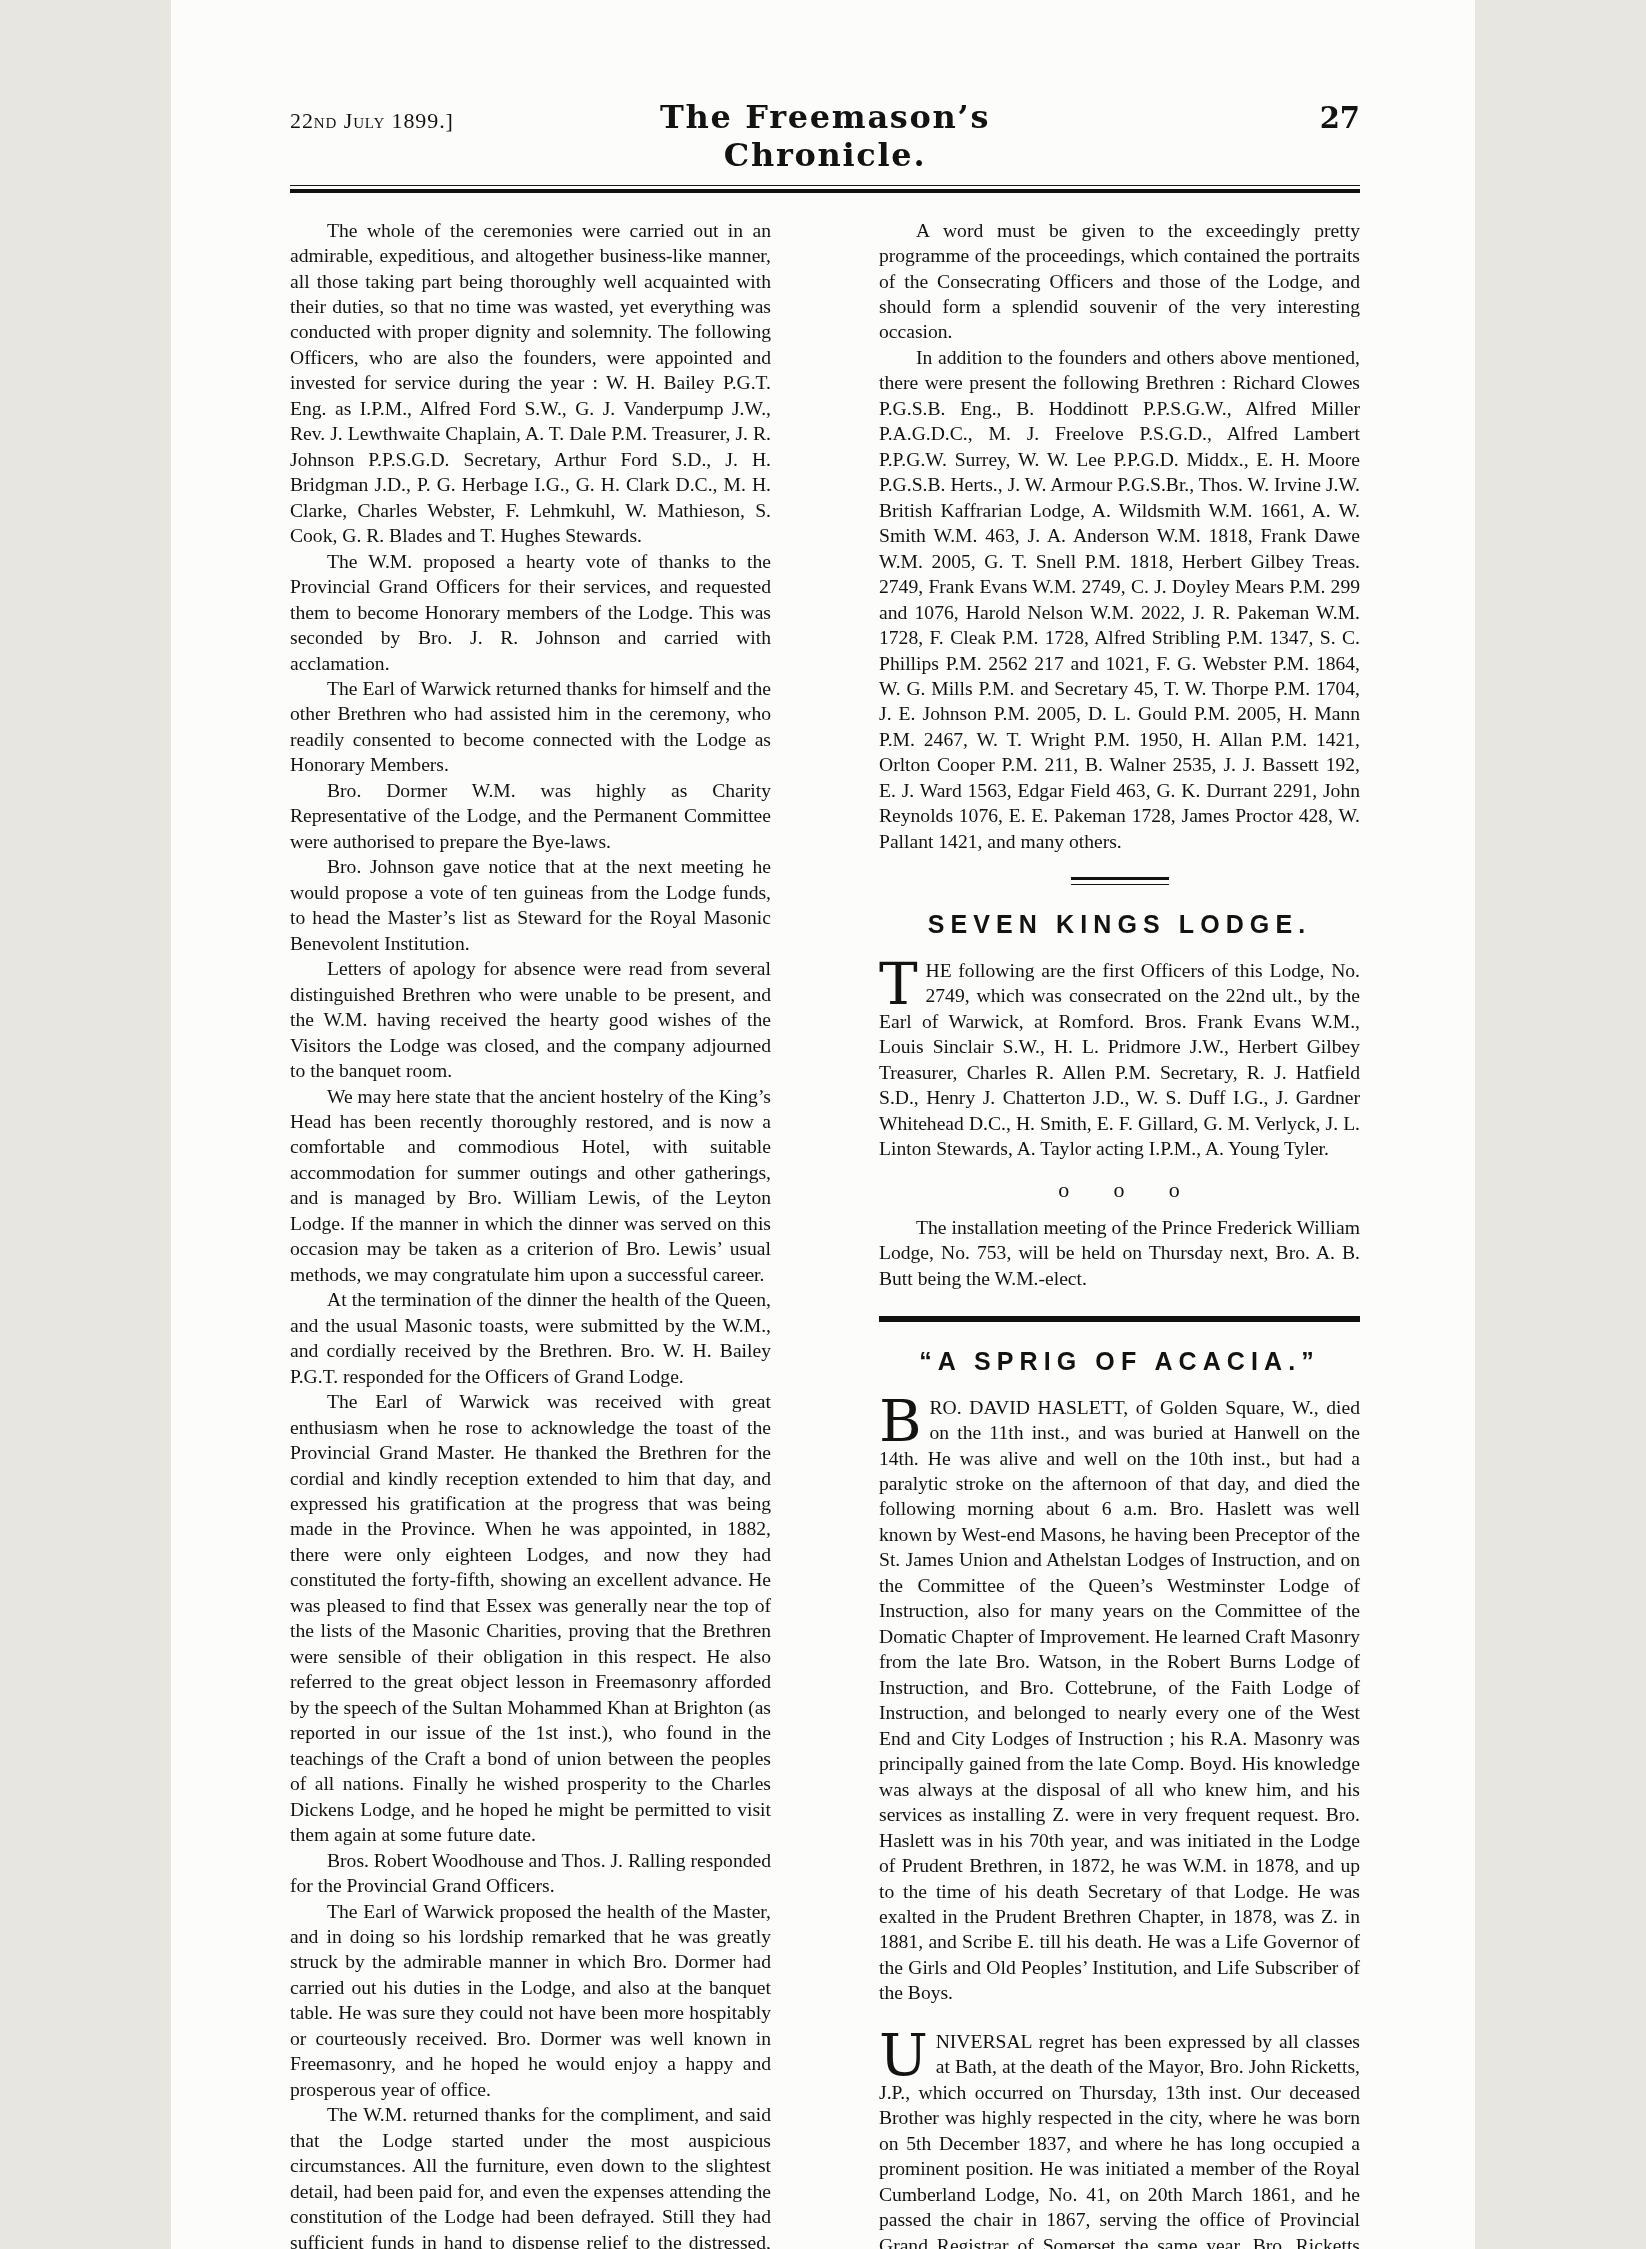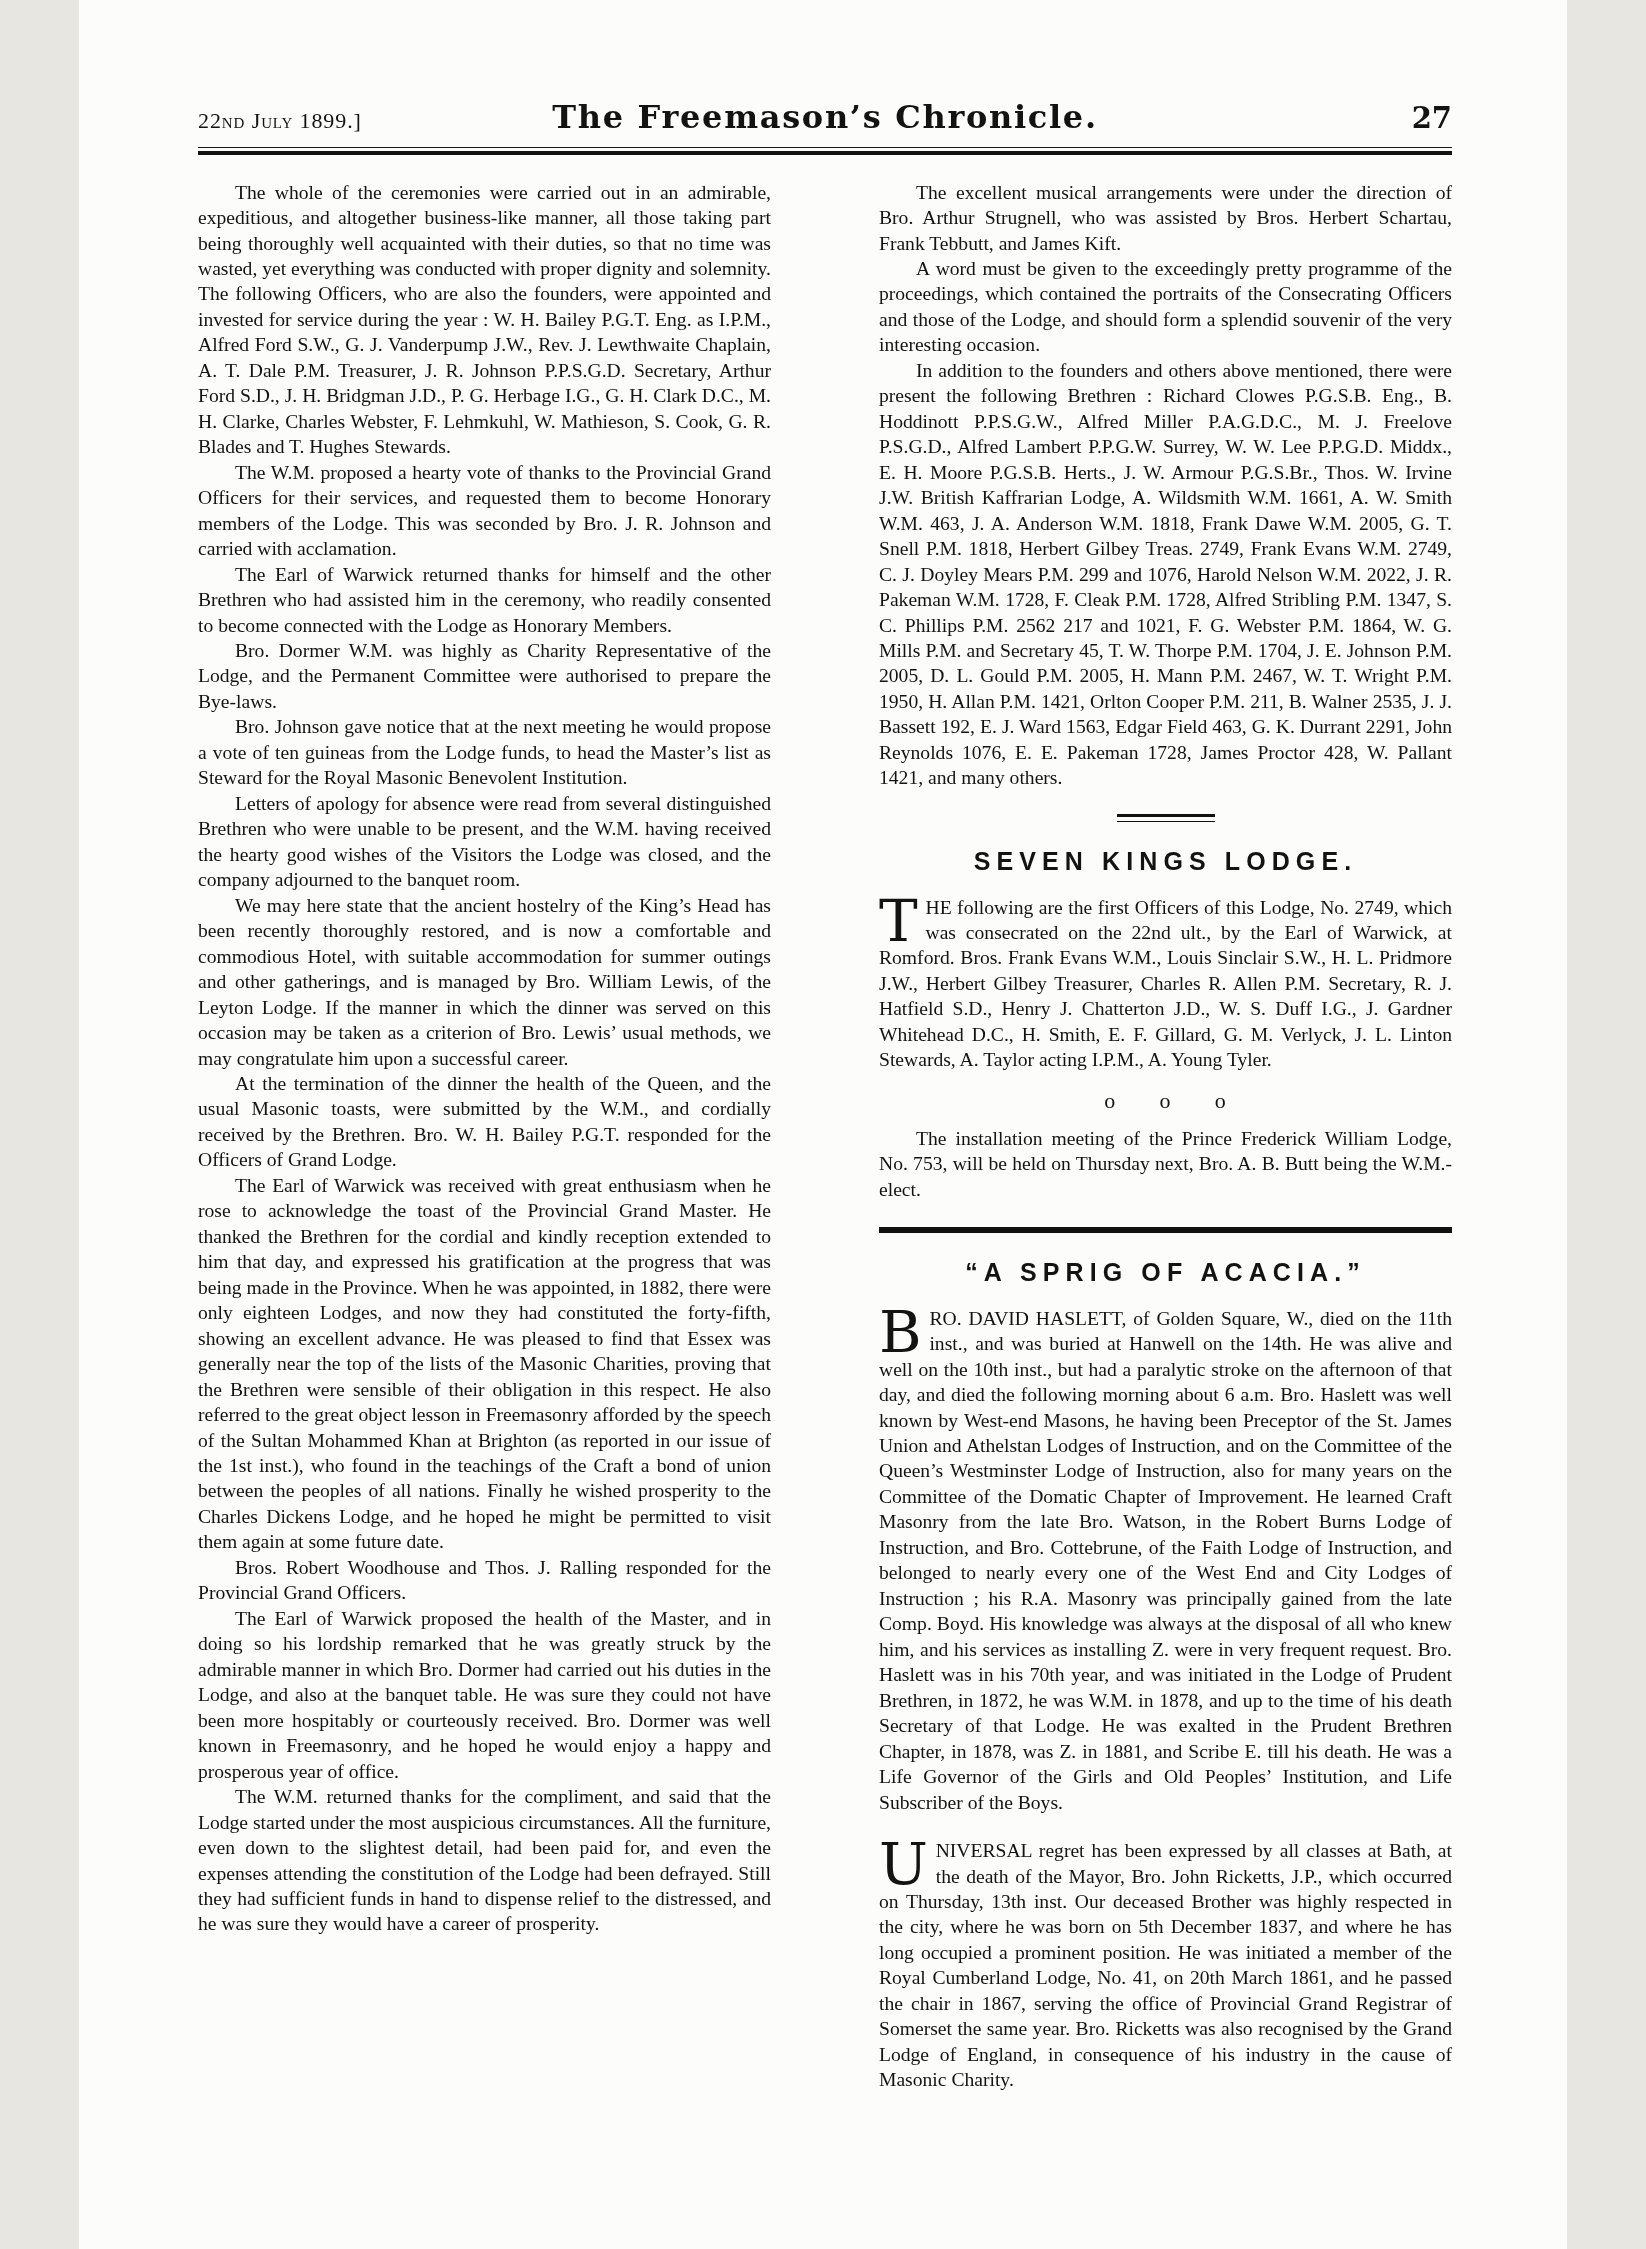--- a/index.html
+++ b/index.html
@@ -1,19 +1,19 @@
 <!DOCTYPE html>
 <html style="font-size:14px"><head>
 <meta charset="utf-8">
 <style>
   * { margin: 0; padding: 0; box-sizing: border-box; }
   html, body { background: #e8e6e0; }
   .page {
     position: relative;
-    width: 1488px;
+    width: 1304px;
     height: 2250px;
     margin: 0 auto;
     background: #fcfcfa;
     color: #131313;
     font-family: "Liberation Serif", serif;
     padding: 98px 115px 35px 119px;
     overflow: hidden;
   }
   
   .masthead {
@@ -129,21 +129,20 @@
         <p class="para indent">At the termination of the dinner the health of the Queen, and the usual Masonic toasts, were submitted by the W.M., and cordially received by the Brethren.  Bro. W. H. Bailey P.G.T. responded for the Officers of Grand Lodge.</p>
         <p class="para indent">The Earl of Warwick was received with great enthusiasm when he rose to acknowledge the toast of the Provincial Grand Master.  He thanked the Brethren for the cordial and kindly reception extended to him that day, and expressed his gratification at the progress that was being made in the Province.  When he was appointed, in 1882, there were only eighteen Lodges, and now they had constituted the forty-fifth, showing an excellent advance.  He was pleased to find that Essex was generally near the top of the lists of the Masonic Charities, proving that the Brethren were sensible of their obligation in this respect.  He also referred to the great object lesson in Freemasonry afforded by the speech of the Sultan Mohammed Khan at Brighton (as reported in our issue of the 1st inst.), who found in the teachings of the Craft a bond of union between the peoples of all nations.  Finally he wished prosperity to the Charles Dickens Lodge, and he hoped he might be permitted to visit them again at some future date.</p>
         <p class="para indent">Bros. Robert Woodhouse and Thos. J. Ralling responded for the Provincial Grand Officers.</p>
         <p class="para indent">The Earl of Warwick proposed the health of the Master, and in doing so his lordship remarked that he was greatly struck by the admirable manner in which Bro. Dormer had carried out his duties in the Lodge, and also at the banquet table.  He was sure they could not have been more hospitably or courteously received.  Bro. Dormer was well known in Freemasonry, and he hoped he would enjoy a happy and prosperous year of office.</p>
         <p class="para indent">The W.M. returned thanks for the compliment, and said that the Lodge started under the most auspicious circumstances.  All the furniture, even down to the slightest detail, had been paid for, and even the expenses attending the constitution of the Lodge had been defrayed.  Still they had sufficient funds in hand to dispense relief to the distressed, and he was sure they would have a career of prosperity.</p>
       </section>
 
     <section class="col">
 
       <div>
-          <p class="para indent">The excellent musical arrangements were under the direction of Bro. Arthur Strugnell, who was assisted by Bros. Herbert Schartau, Frank Tebbutt, and James Kift.</p>
           <p class="para indent">A word must be given to the exceedingly pretty programme of the proceedings, which contained the portraits of the Consecrating Officers and those of the Lodge, and should form a splendid souvenir of the very interesting occasion.</p>
           <p class="para indent">In addition to the founders and others above mentioned, there were present the following Brethren :  Richard Clowes P.G.S.B. Eng., B. Hoddinott P.P.S.G.W., Alfred Miller P.A.G.D.C., M. J. Freelove P.S.G.D., Alfred Lambert P.P.G.W. Surrey, W. W. Lee P.P.G.D. Middx., E. H. Moore P.G.S.B. Herts., J. W. Armour P.G.S.Br., Thos. W. Irvine J.W. British Kaffrarian Lodge, A. Wildsmith W.M. 1661, A. W. Smith W.M. 463, J. A. Anderson W.M. 1818, Frank Dawe W.M. 2005, G. T. Snell P.M. 1818, Herbert Gilbey Treas. 2749, Frank Evans W.M. 2749, C. J. Doyley Mears P.M. 299 and 1076, Harold Nelson W.M. 2022, J. R. Pakeman W.M. 1728, F. Cleak P.M. 1728, Alfred Stribling P.M. 1347, S. C. Phillips P.M. 2562 217 and 1021, F. G. Webster P.M. 1864, W. G. Mills P.M. and Secretary 45, T. W. Thorpe P.M. 1704, J. E. Johnson P.M. 2005, D. L. Gould P.M. 2005, H. Mann P.M. 2467, W. T. Wright P.M. 1950, H. Allan P.M. 1421, Orlton Cooper P.M. 211, B. Walner 2535, J. J. Bassett 192, E. J. Ward 1563, Edgar Field 463, G. K. Durrant 2291, John Reynolds 1076, E. E. Pakeman 1728, James Proctor 428, W. Pallant 1421, and many others.</p>
         </div>
 
       <div class="short-rule"></div>
 
       <h2 class="section-heading">SEVEN KINGS LODGE.</h2>
 
       <p class="para dropcap-para"><span class="dropcap">T</span><span>HE following are the first Officers of this Lodge, No. 2749, which was consecrated on the 22nd ult., by the Earl of Warwick, at Romford.  Bros. Frank Evans W.M., Louis Sinclair S.W., H. L. Pridmore J.W., Herbert Gilbey Treasurer, Charles R. Allen P.M. Secretary, R. J. Hatfield S.D., Henry J. Chatterton J.D., W. S. Duff I.G., J. Gardner Whitehead D.C., H. Smith, E. F. Gillard, G. M. Verlyck, J. L. Linton Stewards, A. Taylor acting I.P.M., A. Young Tyler.</span></p>
 

